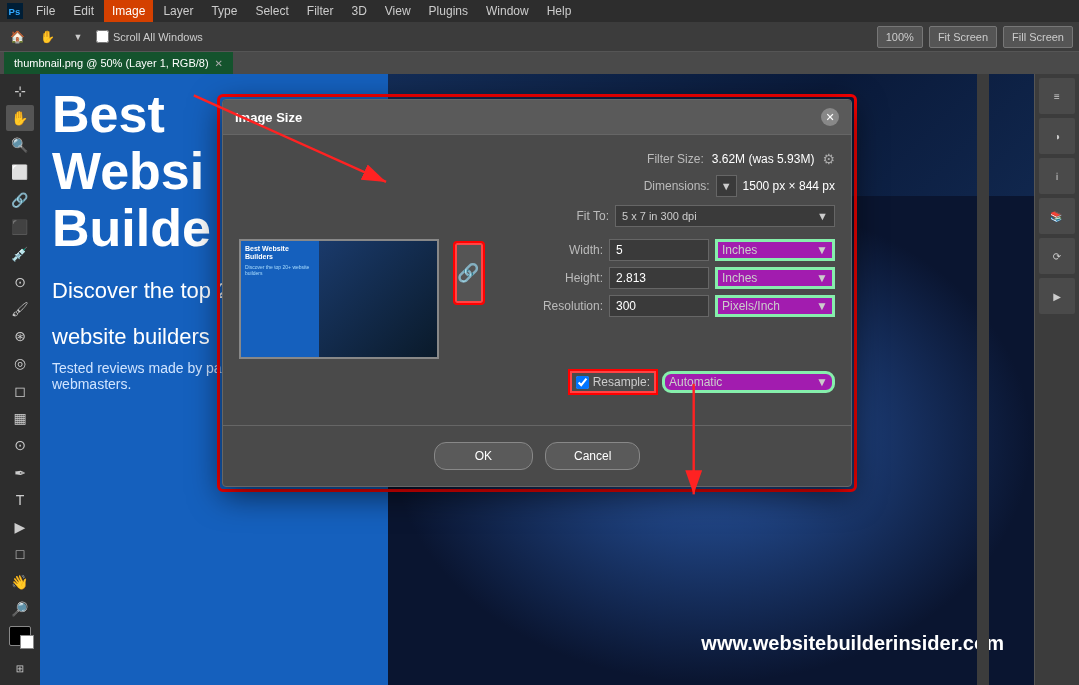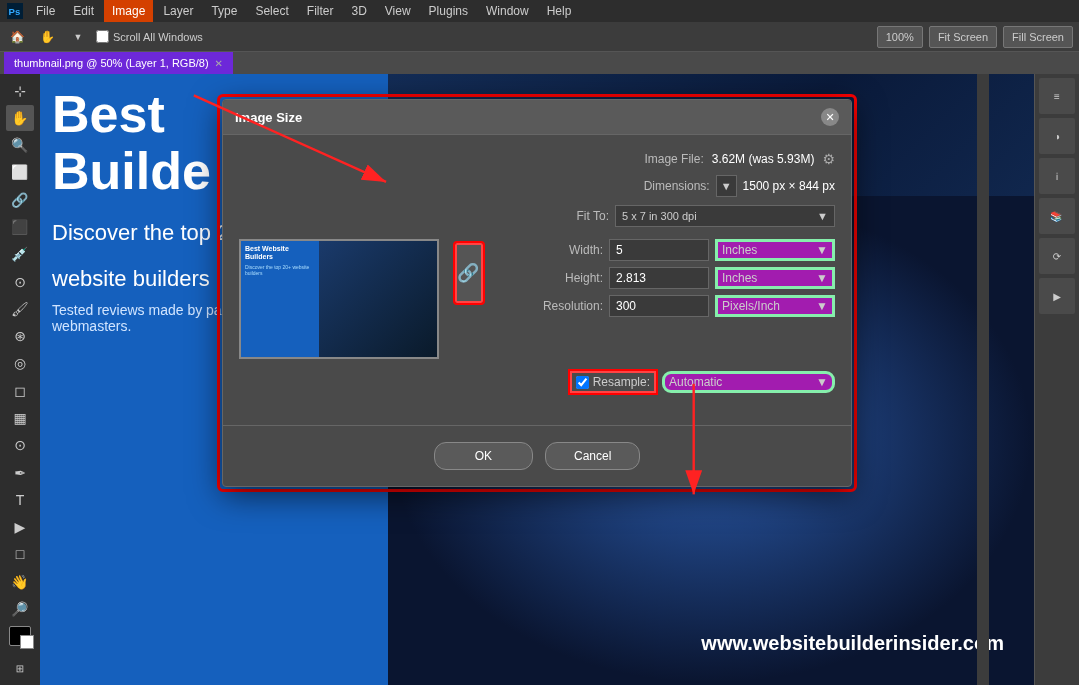--- a/index.html
+++ b/index.html
@@ -14,21 +14,21 @@
 
     
     .toolbar { height: 30px; background: #3c3c3c; display: flex; align-items: center; gap: 6px; padding: 0 6px; border-bottom: 1px solid #555; }
     .toolbar-btn { background: #555; border: 1px solid #777; color: #ccc; padding: 2px 8px; font-size: 11px; cursor: pointer; border-radius: 2px; height: 22px; display: flex; align-items: center; }
     .toolbar-icon { width: 24px; height: 24px; display: flex; align-items: center; justify-content: center; cursor: pointer; }
     .toolbar-check { display: flex; align-items: center; gap: 4px; font-size: 11px; color: #ccc; }
     .toolbar-check input { margin: 0; }
 
     
     .tab-bar { height: 22px; background: #4a4a4a; display: flex; align-items: center; padding: 0 4px; }
-    .tab { background: #6d28d9; color: #fff; padding: 0 10px; height: 22px; display: flex; align-items: center; font-size: 11px; gap: 6px; }
+    .tab { background: #14532d; color: #fff; padding: 0 10px; height: 22px; display: flex; align-items: center; font-size: 11px; gap: 6px; }
     .tab-close { cursor: pointer; font-size: 10px; color: #aaa; }
 
     
     .main-area { display: flex; height: calc(685px - 22px - 30px - 22px); }
 
     
     .left-toolbar { width: 40px; background: #2d2d2d; display: flex; flex-direction: column; align-items: center; padding: 4px 0; gap: 2px; }
     .tool-btn { width: 28px; height: 28px; display: flex; align-items: center; justify-content: center; cursor: pointer; border-radius: 2px; color: #ccc; font-size: 14px; }
     .tool-btn.active { background: #555; }
 
@@ -183,20 +183,21 @@
     <div class="tool-btn" style="font-size:10px;">⊞</div>
   </div>
 
   <div class="canvas-area" style="position:relative;">
 
     <div class="canvas-image">
 
       <div class="img-blue-panel">
         <div class="img-title">
           <div>Best</div>
+          <div>Websi</div>
           <div>Builde</div>
         </div>
         <div class="img-subtitle">Discover the top 20+</div>
         <div class="img-subtitle">website builders</div>
         <div class="img-desc">Tested reviews made by passionate, professional webmasters.</div>
       </div>
 
       <div class="img-right">
         <div class="img-hand"></div>
         <div class="img-website">www.websitebuilderinsider.com</div>
@@ -211,21 +212,21 @@
         <div class="dialog">
 
           <div class="dialog-header">
             <span class="dialog-title">Image Size</span>
             <div class="dialog-close">✕</div>
           </div>
 
           <div class="dialog-body">
 
             <div class="info-row">
-              <span class="info-label">Image File:</span>
+              <span class="info-label">Filter Size:</span>
               <span class="info-value">3.62M (was 5.93M)</span>
               <span class="info-gear">⚙</span>
             </div>
 
             <div class="dim-row">
               <span class="info-label">Dimensions:</span>
               <div class="dim-dropdown">▼</div>
               <span class="info-value">1500 px  ×  844 px</span>
             </div>
 

